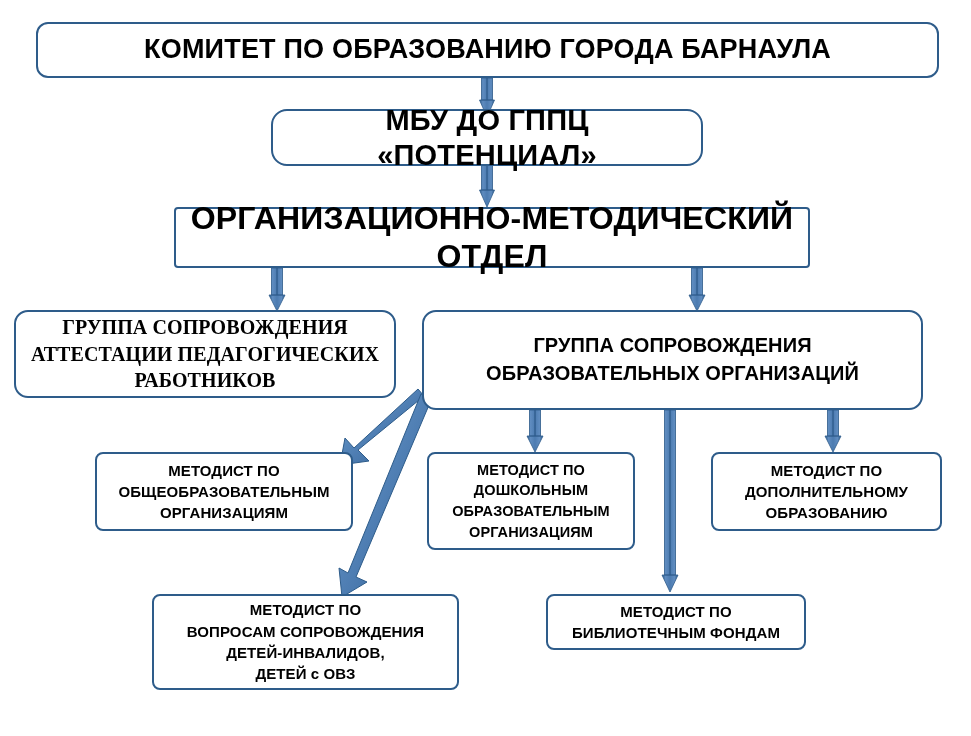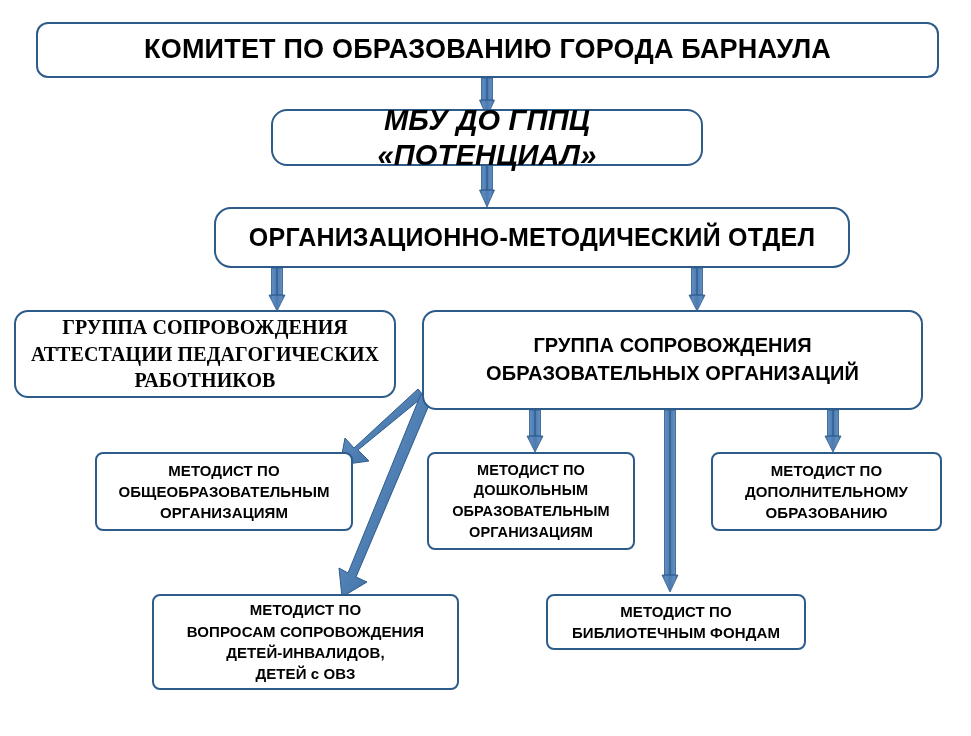--- a/index.html
+++ b/index.html
@@ -55,24 +55,23 @@
     border-radius: 12px;
   }
   .n-center {
     font-family: "Liberation Sans", sans-serif;
     font-size: 29px;
     letter-spacing: 0.2px;
     border-radius: 16px;
   }
   .n-department {
     font-family: "Liberation Sans", sans-serif;
-    font-size: 25px;
+    font-size: 32px;
     letter-spacing: 0.2px;
-    border-radius: 17px;
-    margin-left: 40px;
+    border-radius: 4px;
   }
   .n-group-attestation {
     font-family: "Liberation Serif", serif;
     font-size: 20px;
     line-height: 1.32;
     letter-spacing: 0.1px;
   }
   .n-group-orgs {
     font-family: "Liberation Sans", sans-serif;
     font-size: 20px;
@@ -153,21 +152,21 @@
     <g>
       <path d="M 833 410 L 833 436 L 841 436 L 833 452 L 825 436 L 833 436 Z
                M 827.5 410 L 838.5 410 L 838.5 436 L 827.5 436 Z" fill="url(#vgrad)" stroke="#2E5C8A" stroke-width="0.8"></path>
     </g>
   </svg>
 
   <div class="node n-committee" style="left:36px; top:22px; width:903px; height:56px;">
     <span class="txt">КОМИТЕТ ПО ОБРАЗОВАНИЮ ГОРОДА БАРНАУЛА</span>
   </div>
 
-  <div class="node n-center" style="left:271px; top:109px; width:432px; height:57px;font-style:italic;">
+  <div class="node n-center" style="left:271px; top:109px; width:432px; height:57px;">
     <span class="txt">МБУ ДО ГППЦ «ПОТЕНЦИАЛ»</span>
   </div>
 
   <div class="node n-department" style="left:174px; top:207px; width:636px; height:61px;">
     <span class="txt">ОРГАНИЗАЦИОННО-МЕТОДИЧЕСКИЙ ОТДЕЛ</span>
   </div>
 
   <div class="node n-group-attestation" style="left:14px; top:310px; width:382px; height:88px;">
     <span class="txt">ГРУППА   СОПРОВОЖДЕНИЯ
 АТТЕСТАЦИИ  ПЕДАГОГИЧЕСКИХ

